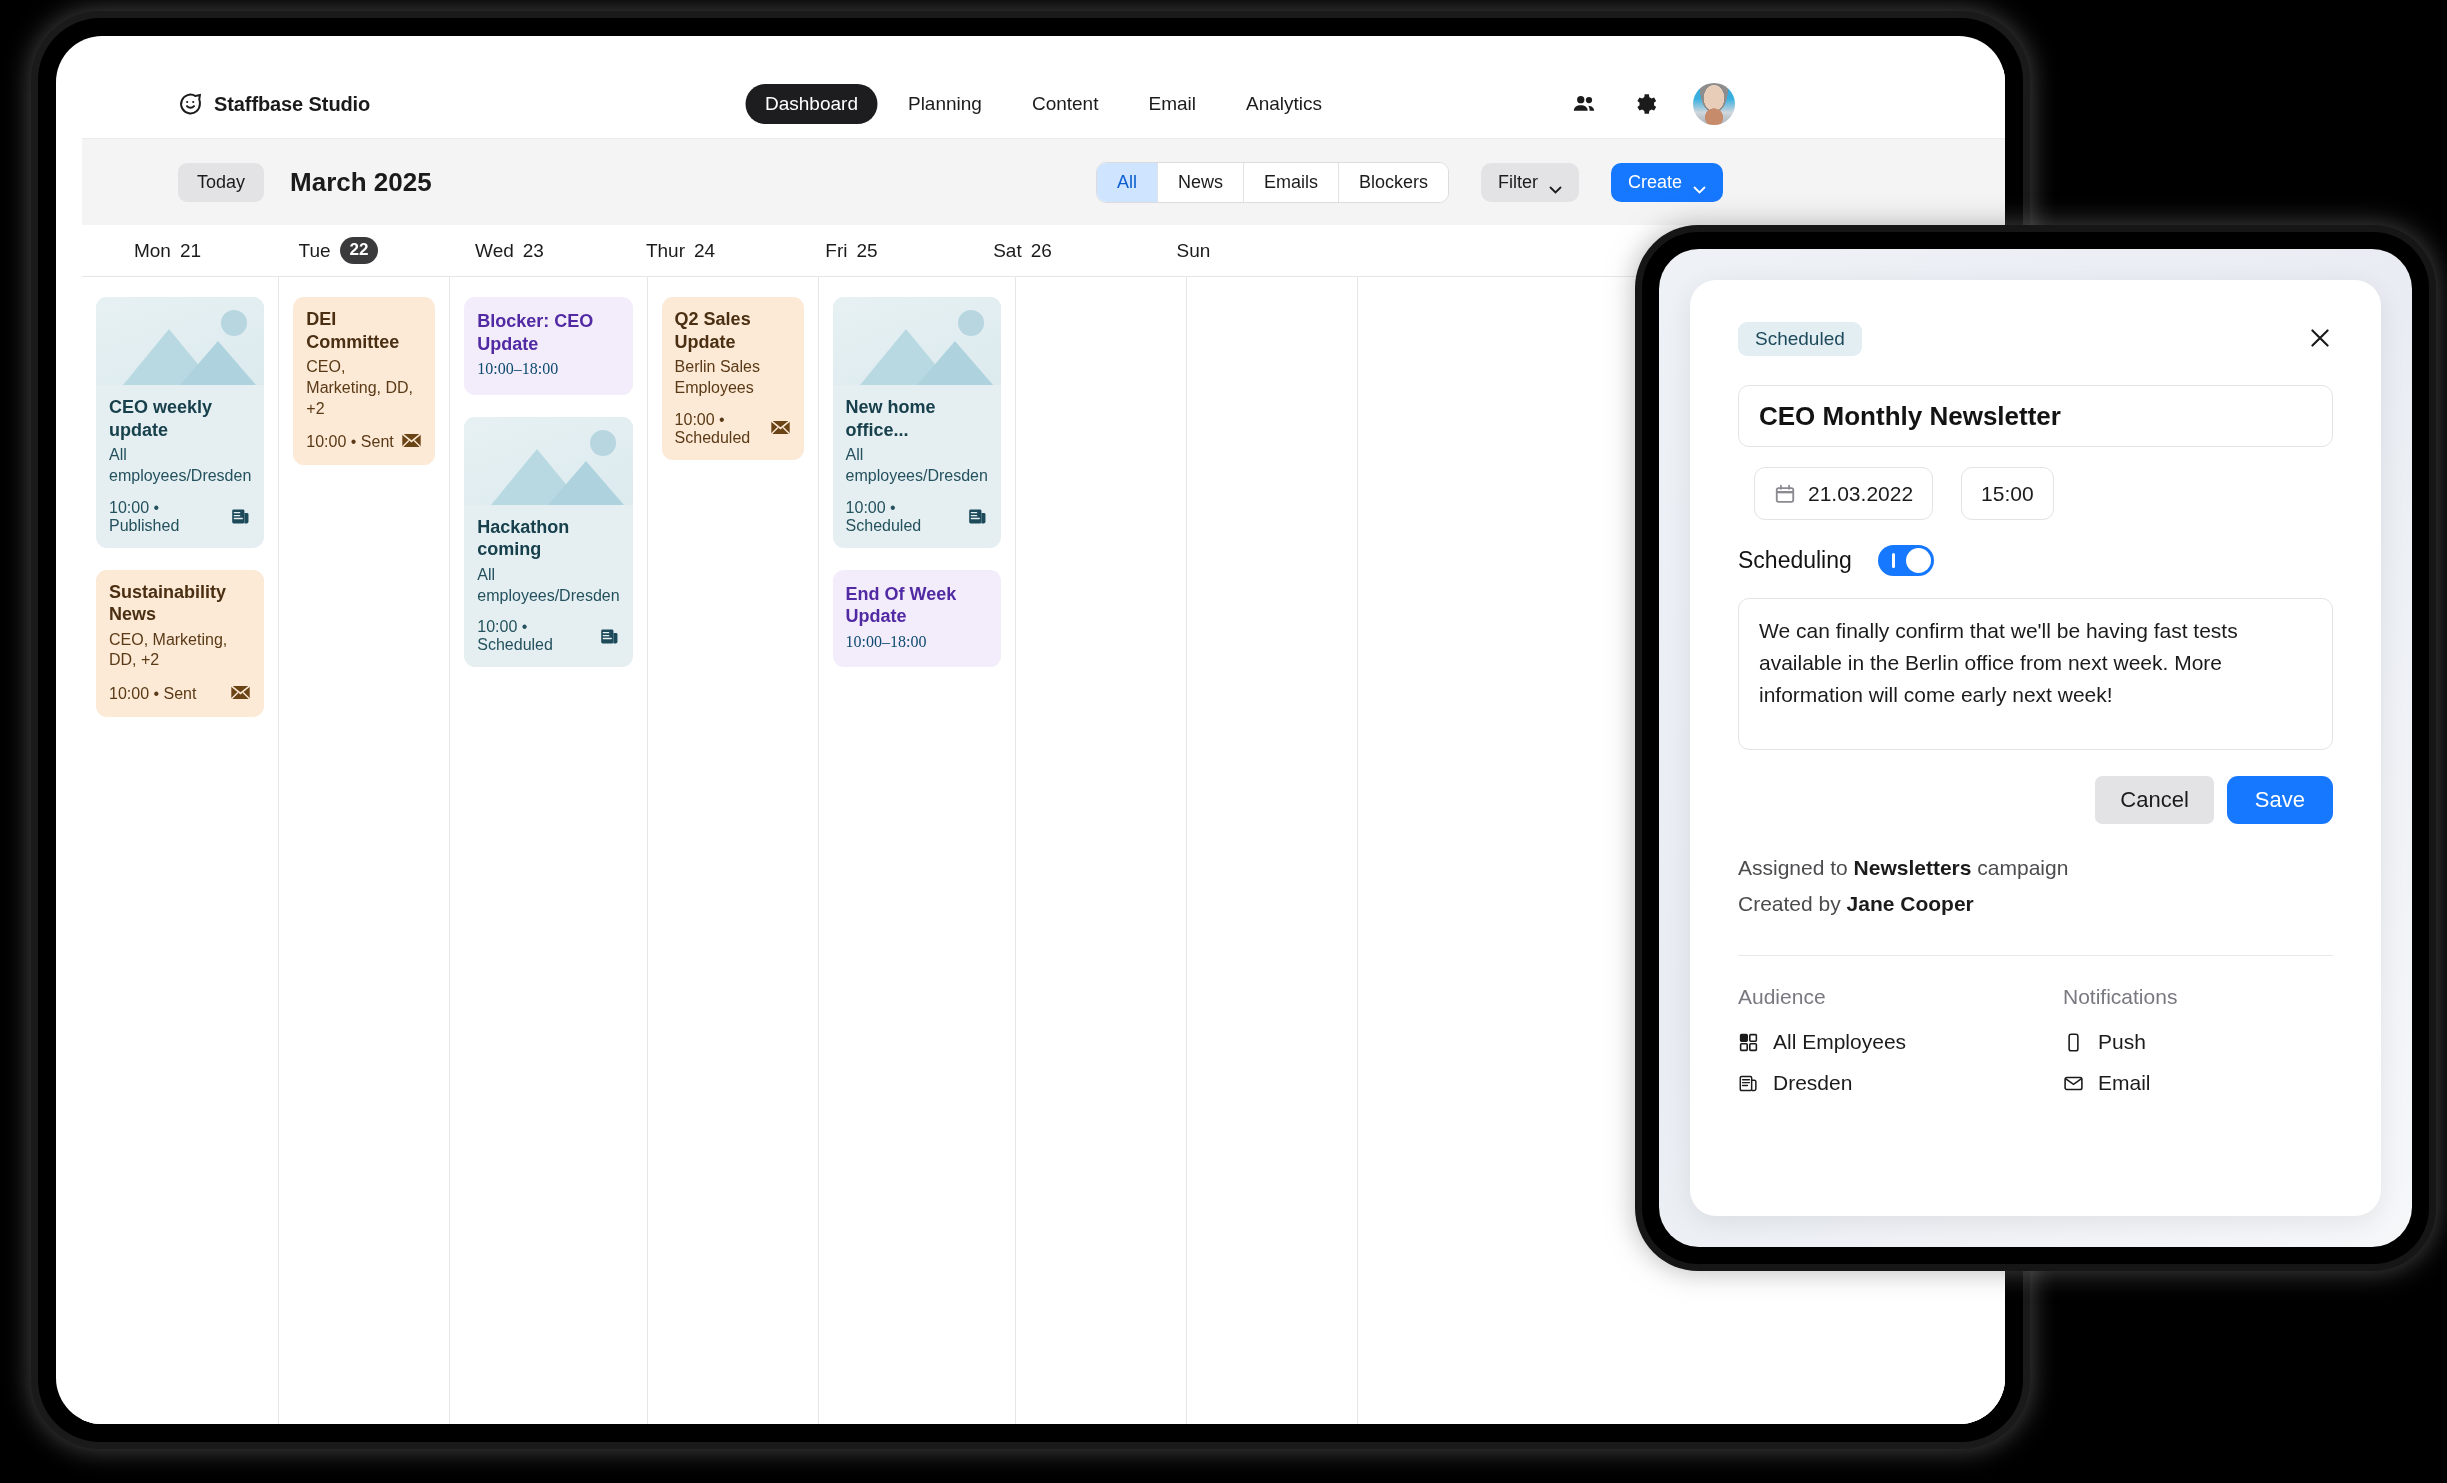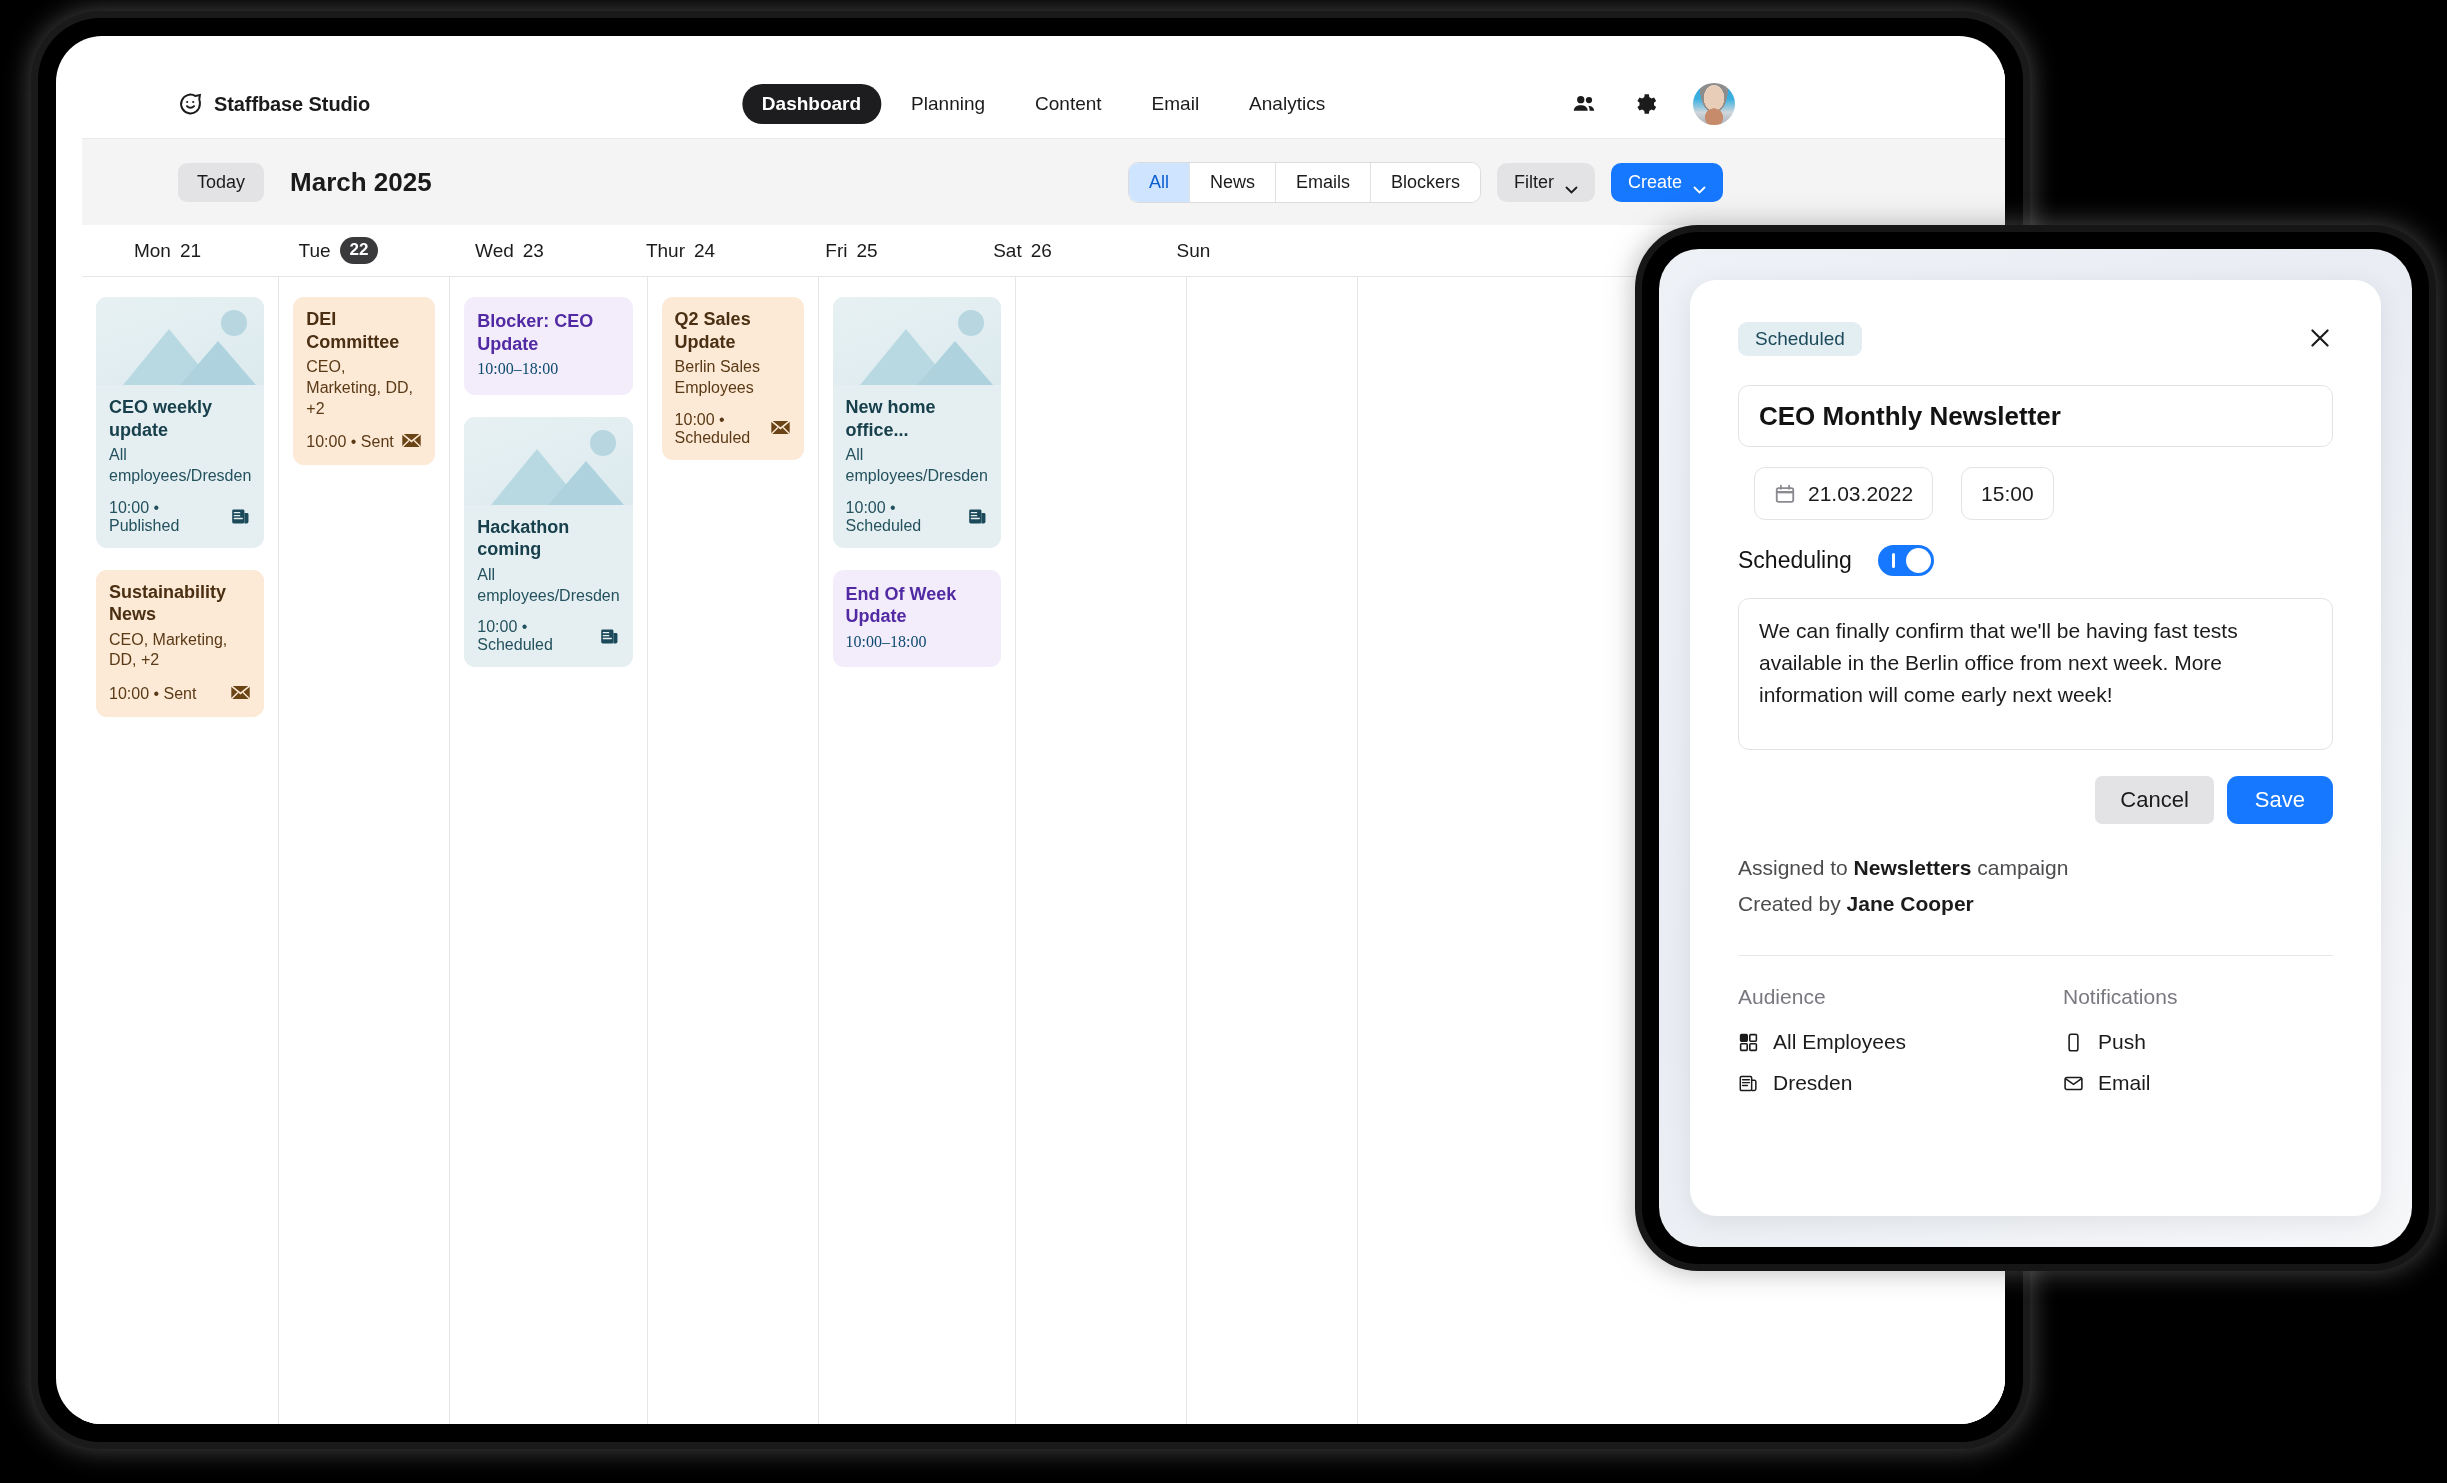--- a/index.html
+++ b/index.html
@@ -64,21 +64,21 @@
   .brand-name { font-size: 20px; font-weight: 700; color: #1b1b1b; letter-spacing: -.1px; }
 
   .mainnav {
     position: absolute; left: 50%; transform: translateX(-50%);
     display: flex; align-items: center; gap: 10px;
   }
   .navitem {
     font-size: 19px; color: #1b1b1b; padding: 9px 20px;
     border-radius: 999px; white-space: nowrap; cursor: pointer;
   }
-  .navitem.active { background: #1d1d1f; color: #fff; font-weight: 700; }
+  .navitem.active { background: #1d1d1f; color: #fff; font-weight: 400; }
 
   .topbar-right {
     position: absolute; right: 270px; display: flex; align-items: center; gap: 35px;
   }
   .ic-btn { width: 26px; height: 26px; cursor: pointer; display:block; }
   .avatar {
     width: 42px; height: 42px; border-radius: 50%;
     background:
       radial-gradient(circle at 50% 82%, #c68b6a 0 22%, transparent 23%),
       radial-gradient(ellipse at 50% 36%, #e8cdb9 0 34%, transparent 35%),
@@ -93,21 +93,21 @@
     display: flex; align-items: center; position: relative;
   }
   .btn-today {
     margin-left: 96px; background: #e3e3e5; color: #1b1b1b;
     font-size: 18px; padding: 9px 19px; border-radius: 9px; border: none;
     cursor: pointer; font-family: inherit;
   }
   .cal-month { margin-left: 26px; font-size: 26px; font-weight: 700; color: #1b1b1b; }
 
   .toolbar-right {
-    position: absolute; right: 282px; display: flex; align-items: center; gap: 16px;
+    position: absolute; right: 282px; display: flex; align-items: center; gap: 32px;
   }
   .segctl { display: flex; background: #fff; border: 1px solid #dcdcdf; border-radius: 10px; overflow: hidden; }
   .segctl .seg {
     font-size: 18px; color: #1b1b1b; padding: 9px 20px; cursor: pointer;
     border-right: 1px solid #e2e2e4; background: #fff; white-space: nowrap;
   }
   .segctl .seg:last-child { border-right: none; }
   .segctl .seg.active { background: #cfe4ff; color: #0b5fd0; }
   .btn-filter {
     background: #e3e3e5; color: #1b1b1b; font-size: 18px;

